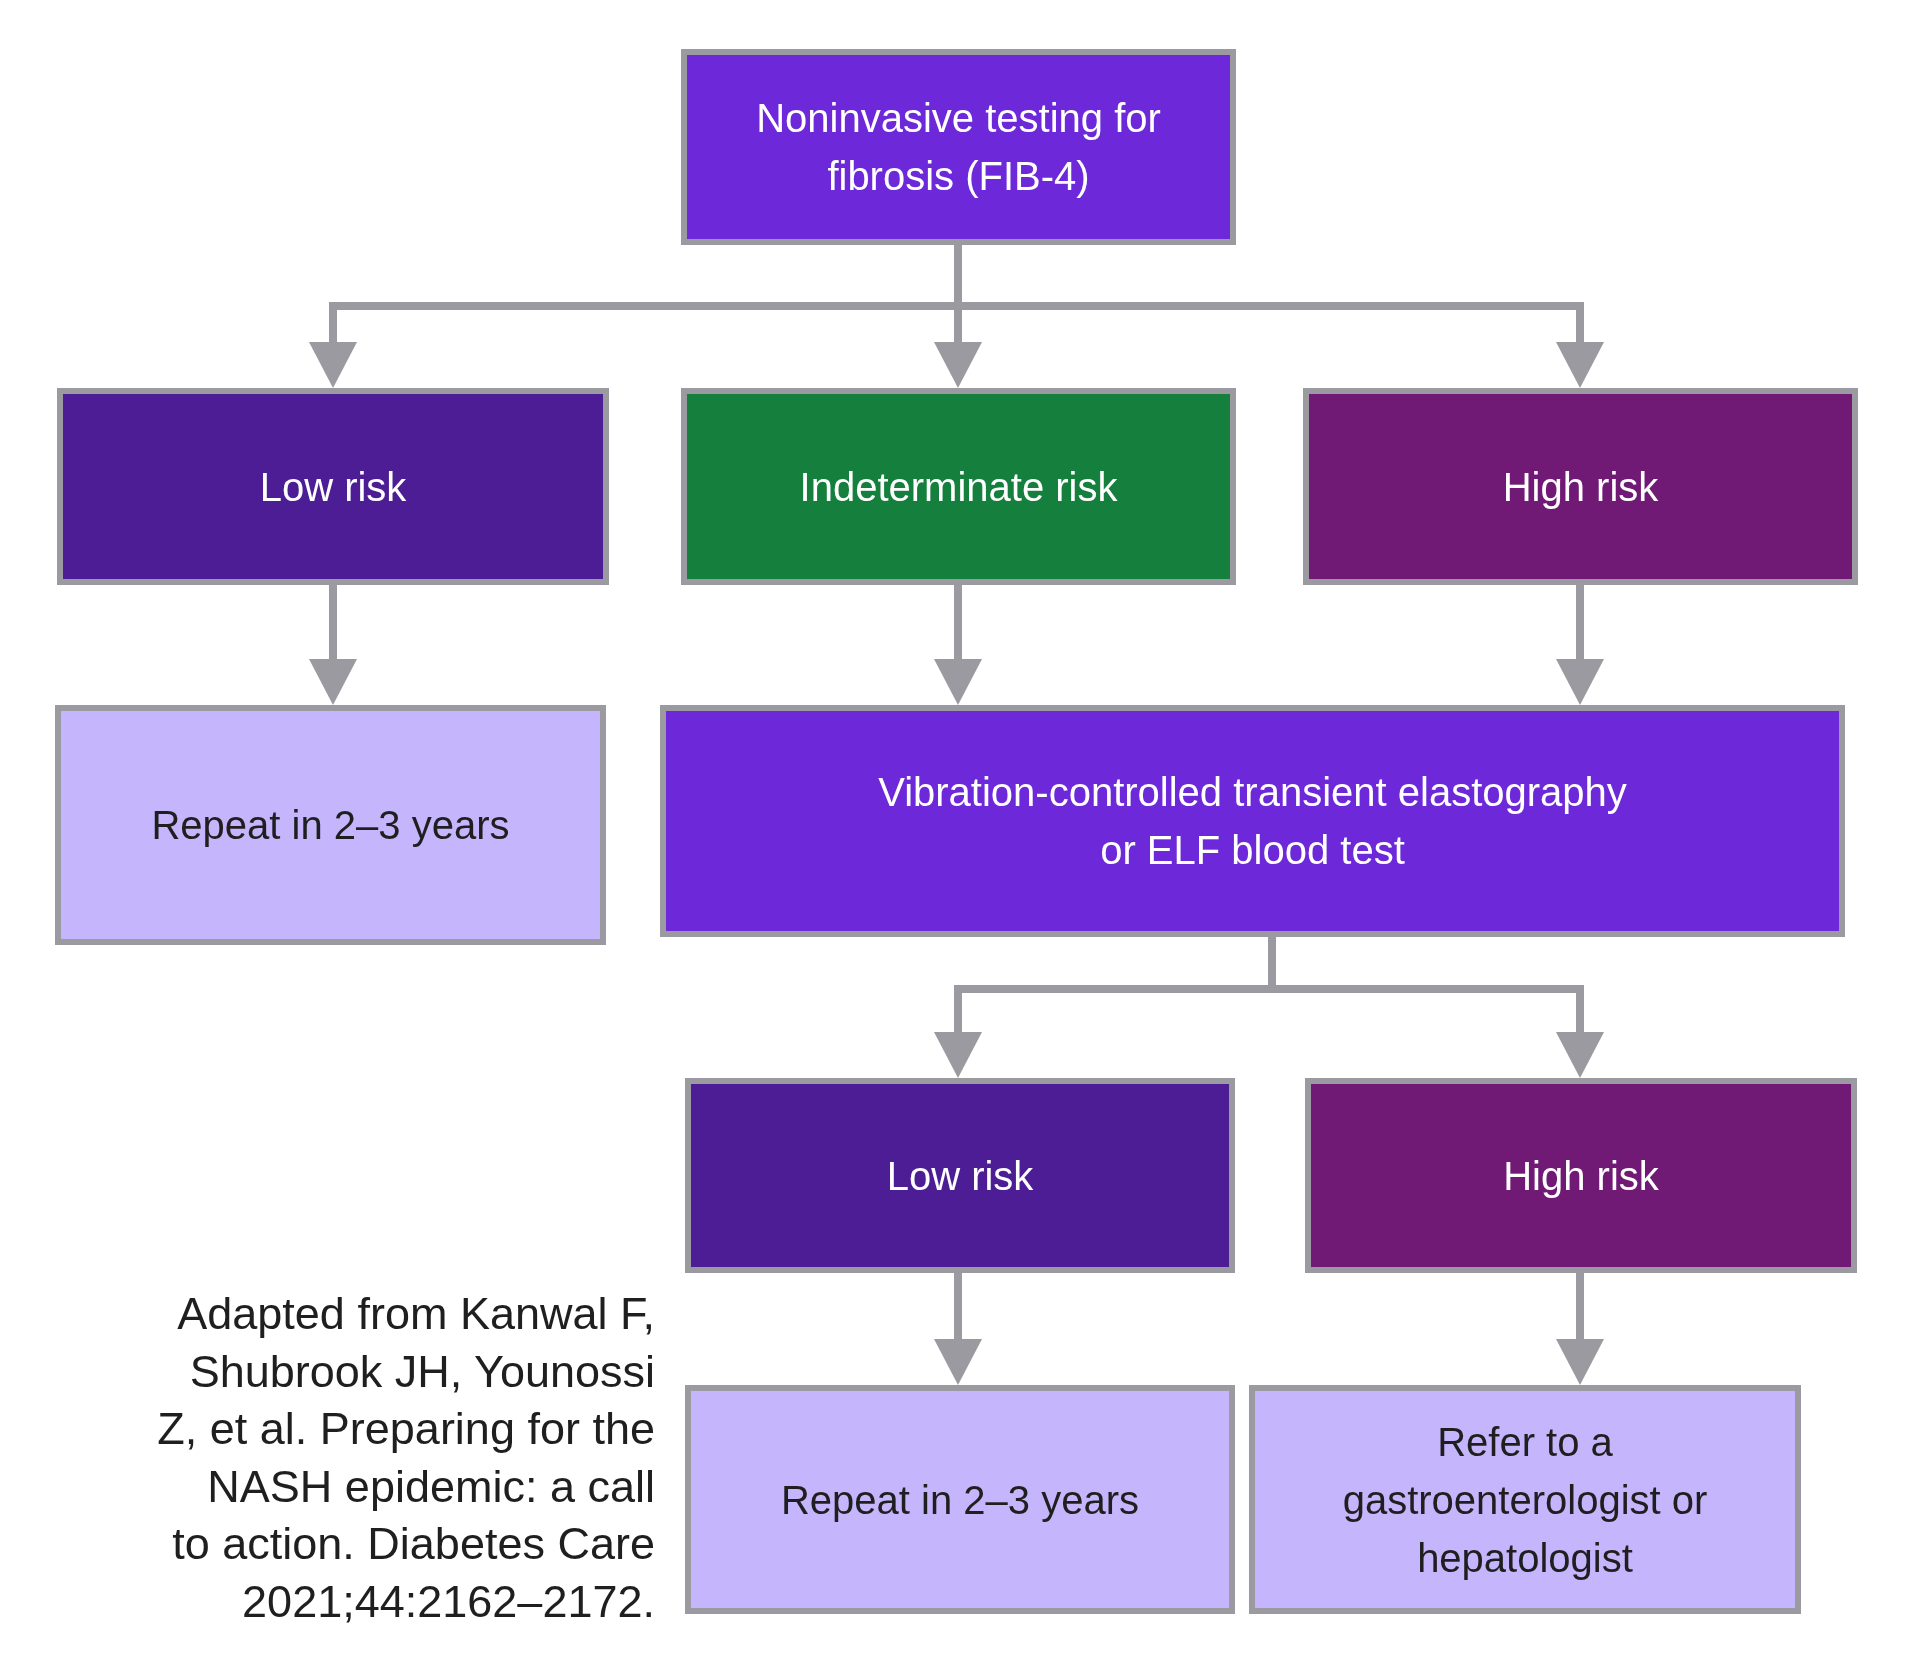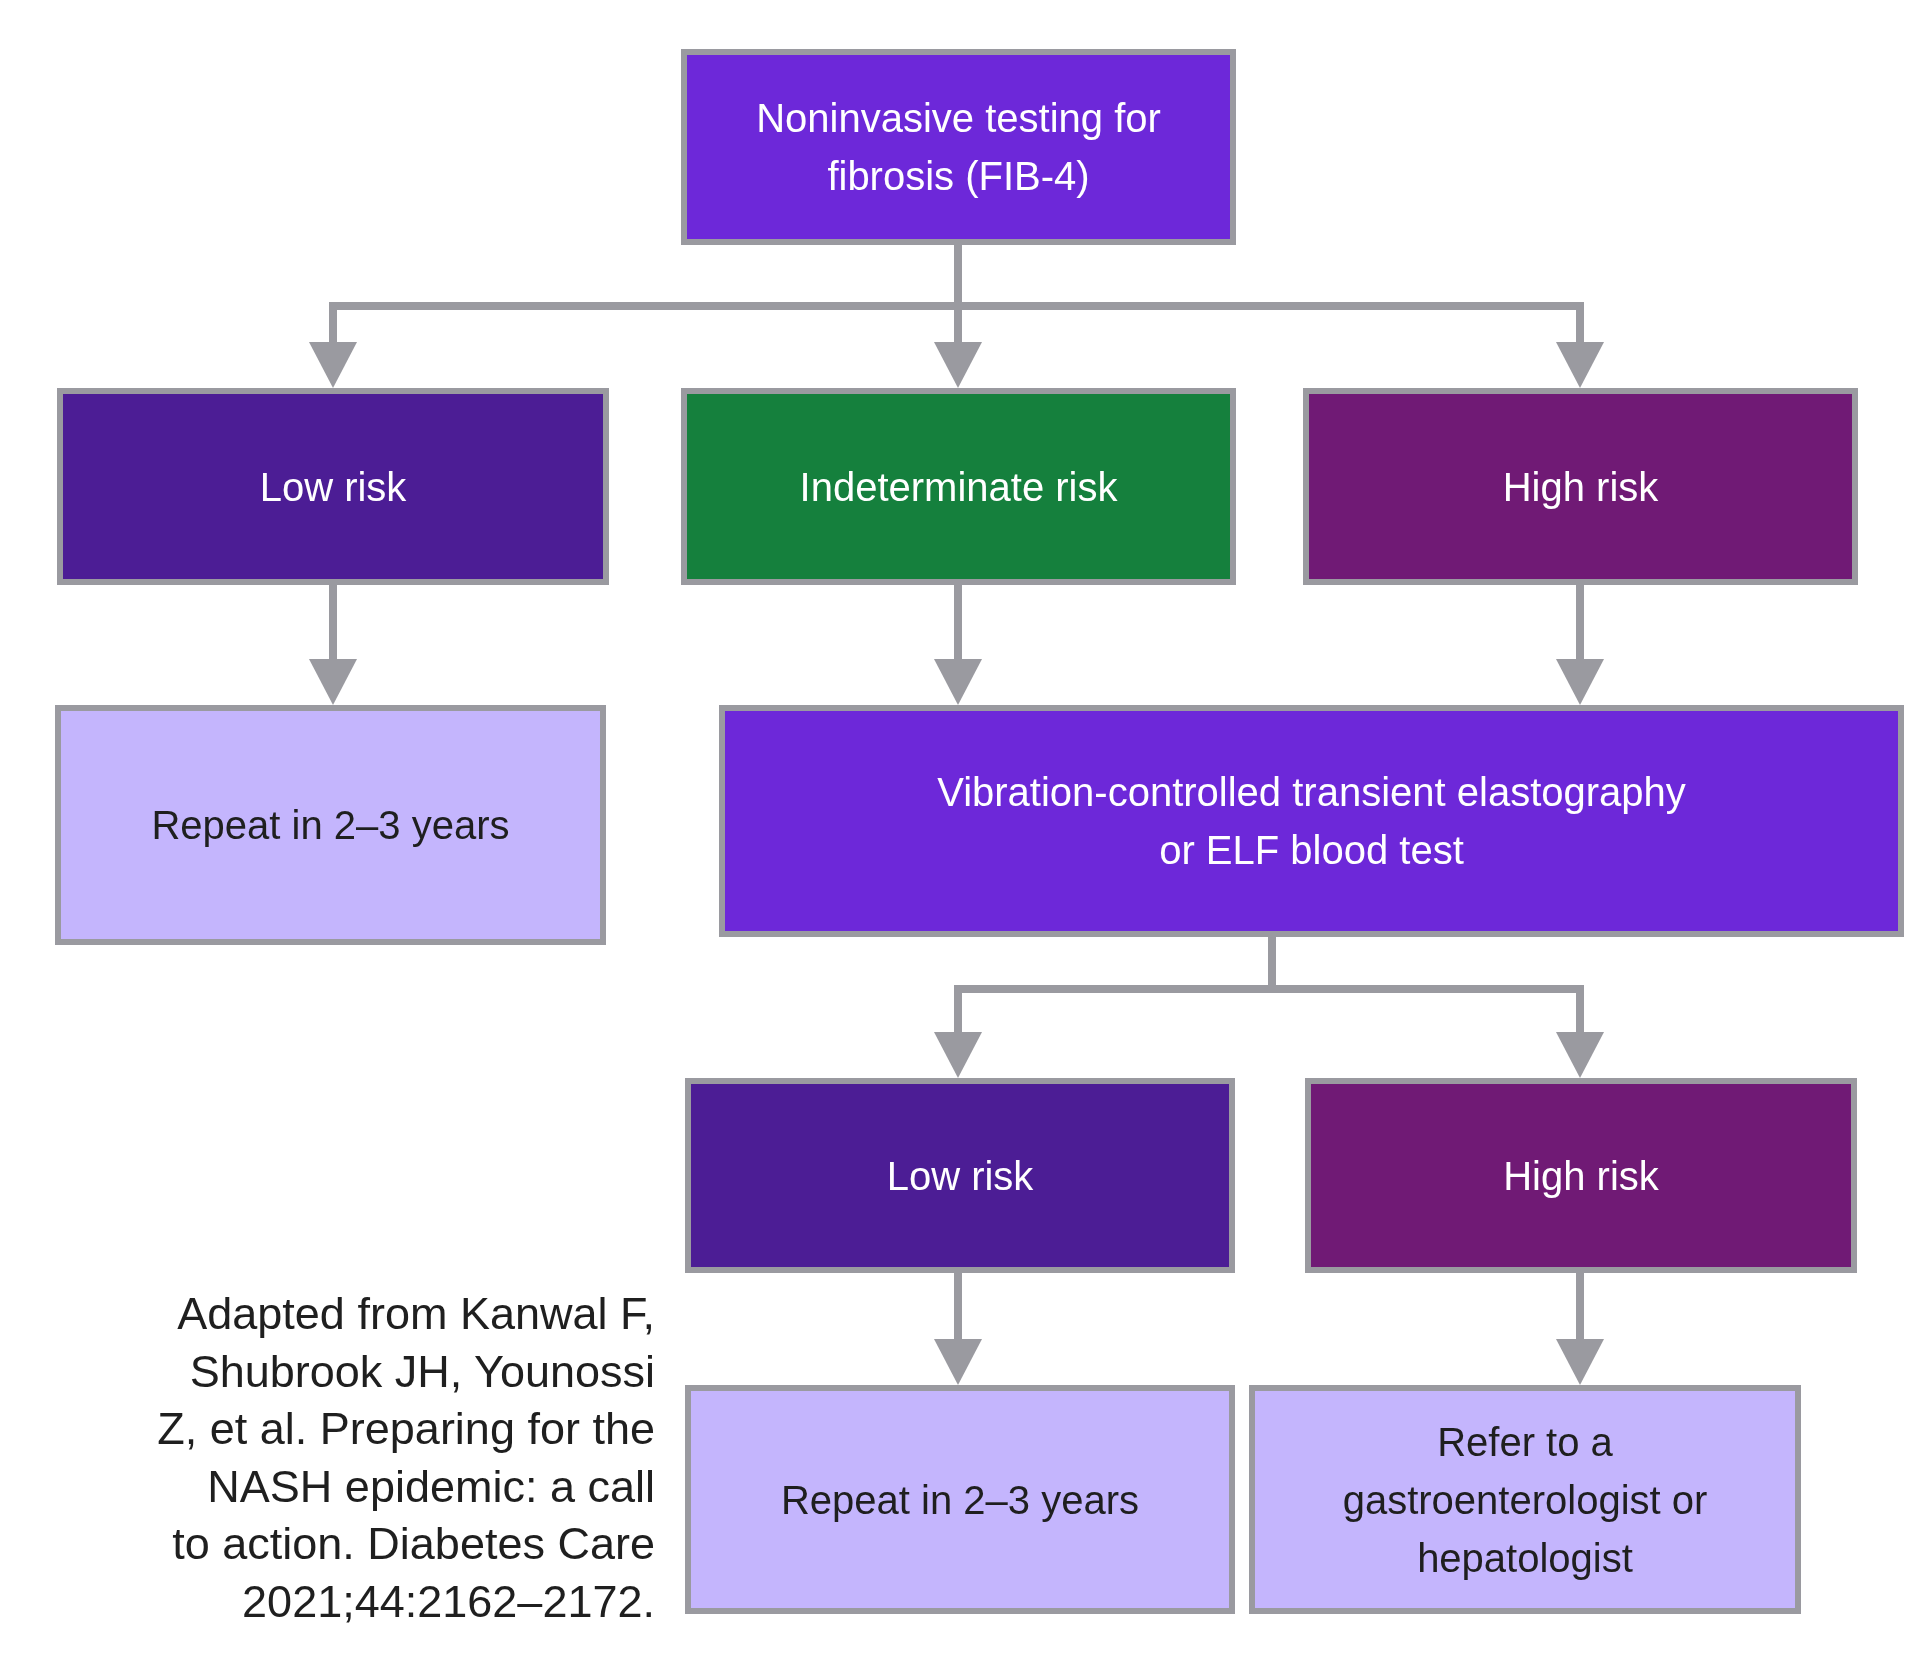--- a/index.html
+++ b/index.html
@@ -92,21 +92,21 @@
   <div class="cline" style="left:329px; top:585px; width:8px; height:78px;"></div>
   <div class="arrowhead" style="left:309px; top:659px;"></div>
   <div class="cline" style="left:954px; top:585px; width:8px; height:78px;"></div>
   <div class="arrowhead" style="left:934px; top:659px;"></div>
   <div class="cline" style="left:1576px; top:585px; width:8px; height:78px;"></div>
   <div class="arrowhead" style="left:1556px; top:659px;"></div>
 
   <div class="node white" style="left:55px; top:705px; width:551px; height:240px;">
     <span class="label">Repeat in 2–3 years</span>
   </div>
-  <div class="node navy" style="left:719px; top:705px; width:1185px; height:232px;">
+  <div class="node navy" style="left:660px; top:705px; width:1185px; height:232px;">
     <span class="label">Vibration-controlled transient elastography
 or ELF blood test</span>
   </div>
 
   <div class="cline" style="left:1268px; top:937px; width:8px; height:56px;"></div>
   <div class="cline" style="left:954px; top:985px; width:630px; height:8px;"></div>
   <div class="cline" style="left:954px; top:985px; width:8px; height:47px;"></div>
   <div class="cline" style="left:1576px; top:985px; width:8px; height:47px;"></div>
   <div class="arrowhead" style="left:934px; top:1032px;"></div>
   <div class="arrowhead" style="left:1556px; top:1032px;"></div>

